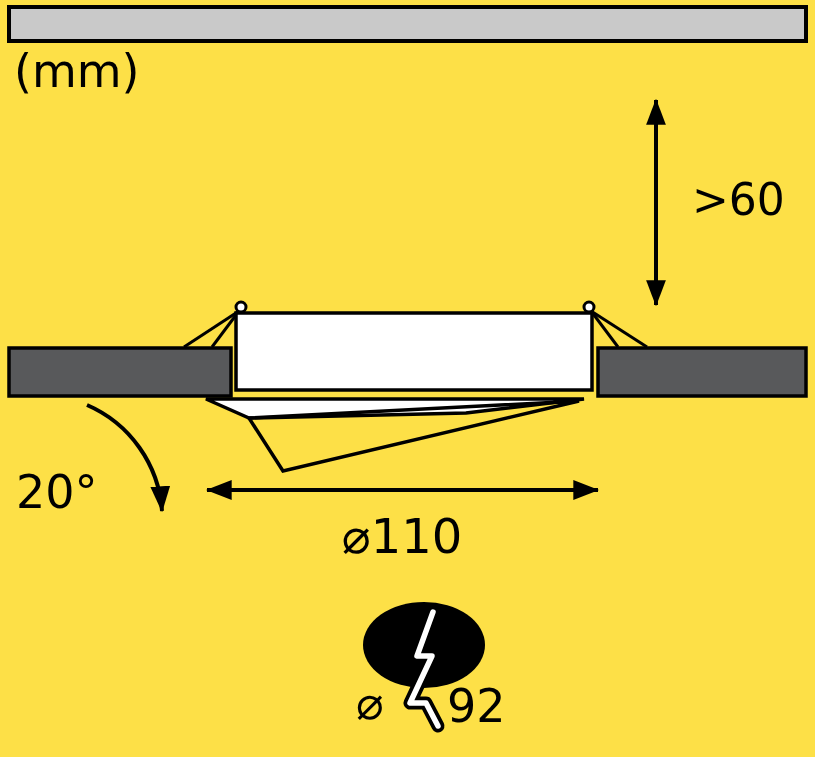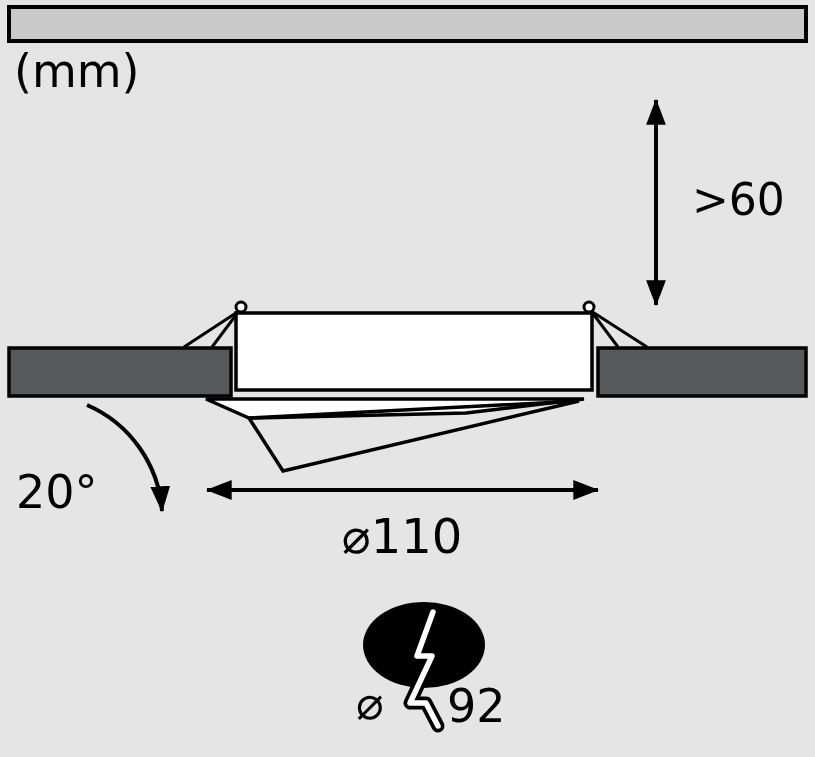--- a/index.html
+++ b/index.html
@@ -4,21 +4,21 @@
 <style>
   html, body {
     margin: 0;
     padding: 0;
     background: #ffffff;
   }
   .stage {
     position: relative;
     width: 815px;
     height: 757px;
-    background: #e5e5e5;
+    background: #fde047;
     overflow: hidden;
     font-family: "DejaVu Sans", "Liberation Sans", sans-serif;
   }
   svg {
     display: block;
     width: 815px;
     height: 757px;
   }
   text {
     fill: #000000;

